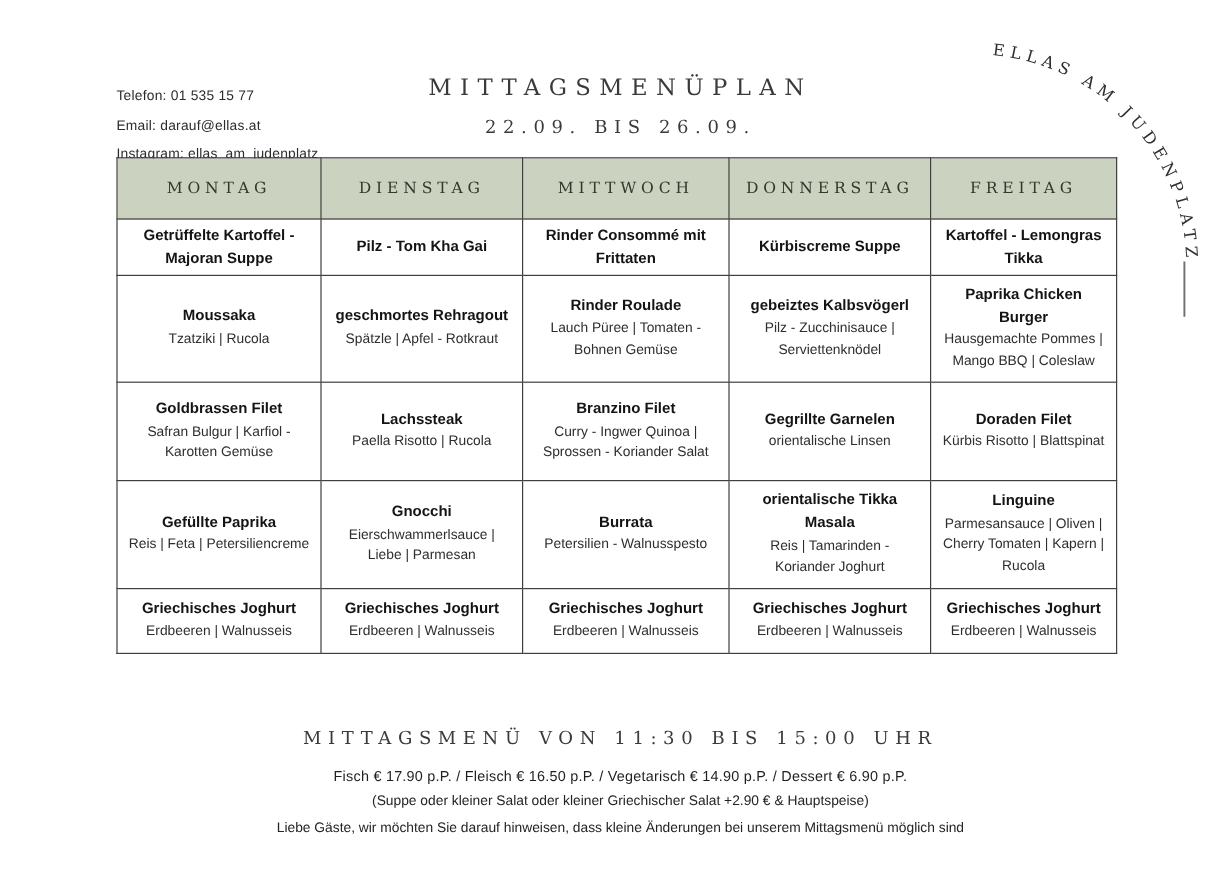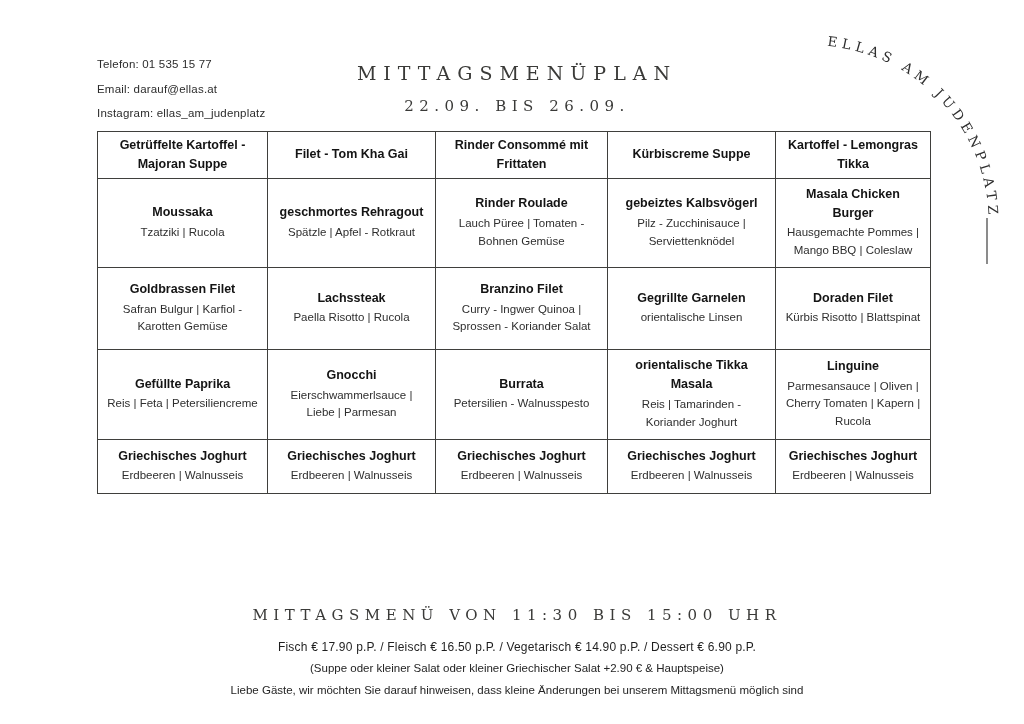--- a/index.html
+++ b/index.html
@@ -9,21 +9,21 @@
     background: #ffffff;
     font-family: "Liberation Sans", sans-serif;
     color: #1e1e1e;
     overflow: hidden;
   }
 
   
   .contact {
     position: absolute;
     left: 97px;
-    top: 58px;
+    top: 74px;
     font-size: 11.5px;
     color: #2c2c2c;
     letter-spacing: 0.2px;
   }
   .contact .line { margin-bottom: 12.5px; }
 
   
   .title-wrap {
     position: absolute;
     left: 0;
@@ -148,26 +148,33 @@
 
 <table class="menu">
   <colgroup>
     <col style="width:170px">
       <col style="width:168px">
       <col style="width:172px">
       <col style="width:168px">
       <col style="width:155px">
   </colgroup>
   <tbody>
+      <tr>
+    <th>MONTAG</th>
+    <th>DIENSTAG</th>
+    <th>MITTWOCH</th>
+    <th>DONNERSTAG</th>
+    <th>FREITAG</th>
+  </tr>
   <tr style="height:43px">
     <td>
           <div class="cell-title">Getrüffelte Kartoffel - Majoran Suppe</div>
         </td>
     <td>
-          <div class="cell-title">Filet - Tom Kha Gai</div>
+          <div class="cell-title">Pilz - Tom Kha Gai</div>
         </td>
     <td>
           <div class="cell-title">Rinder Consommé mit Frittaten</div>
         </td>
     <td>
           <div class="cell-title">Kürbiscreme Suppe</div>
         </td>
     <td>
           <div class="cell-title">Kartoffel - Lemongras Tikka</div>
         </td>
@@ -183,21 +190,21 @@
         </td>
     <td>
           <div class="cell-title">Rinder Roulade</div>
           <div class="cell-sub">Lauch Püree | Tomaten - Bohnen Gemüse</div>
         </td>
     <td>
           <div class="cell-title">gebeiztes Kalbsvögerl</div>
           <div class="cell-sub">Pilz - Zucchinisauce | Serviettenknödel</div>
         </td>
     <td>
-          <div class="cell-title">Masala Chicken Burger</div>
+          <div class="cell-title">Paprika Chicken Burger</div>
           <div class="cell-sub">Hausgemachte Pommes | Mango BBQ | Coleslaw</div>
         </td>
   </tr>
   <tr style="height:82px">
     <td>
           <div class="cell-title">Goldbrassen Filet</div>
           <div class="cell-sub">Safran Bulgur | Karfiol - Karotten Gemüse</div>
         </td>
     <td>
           <div class="cell-title">Lachssteak</div>

